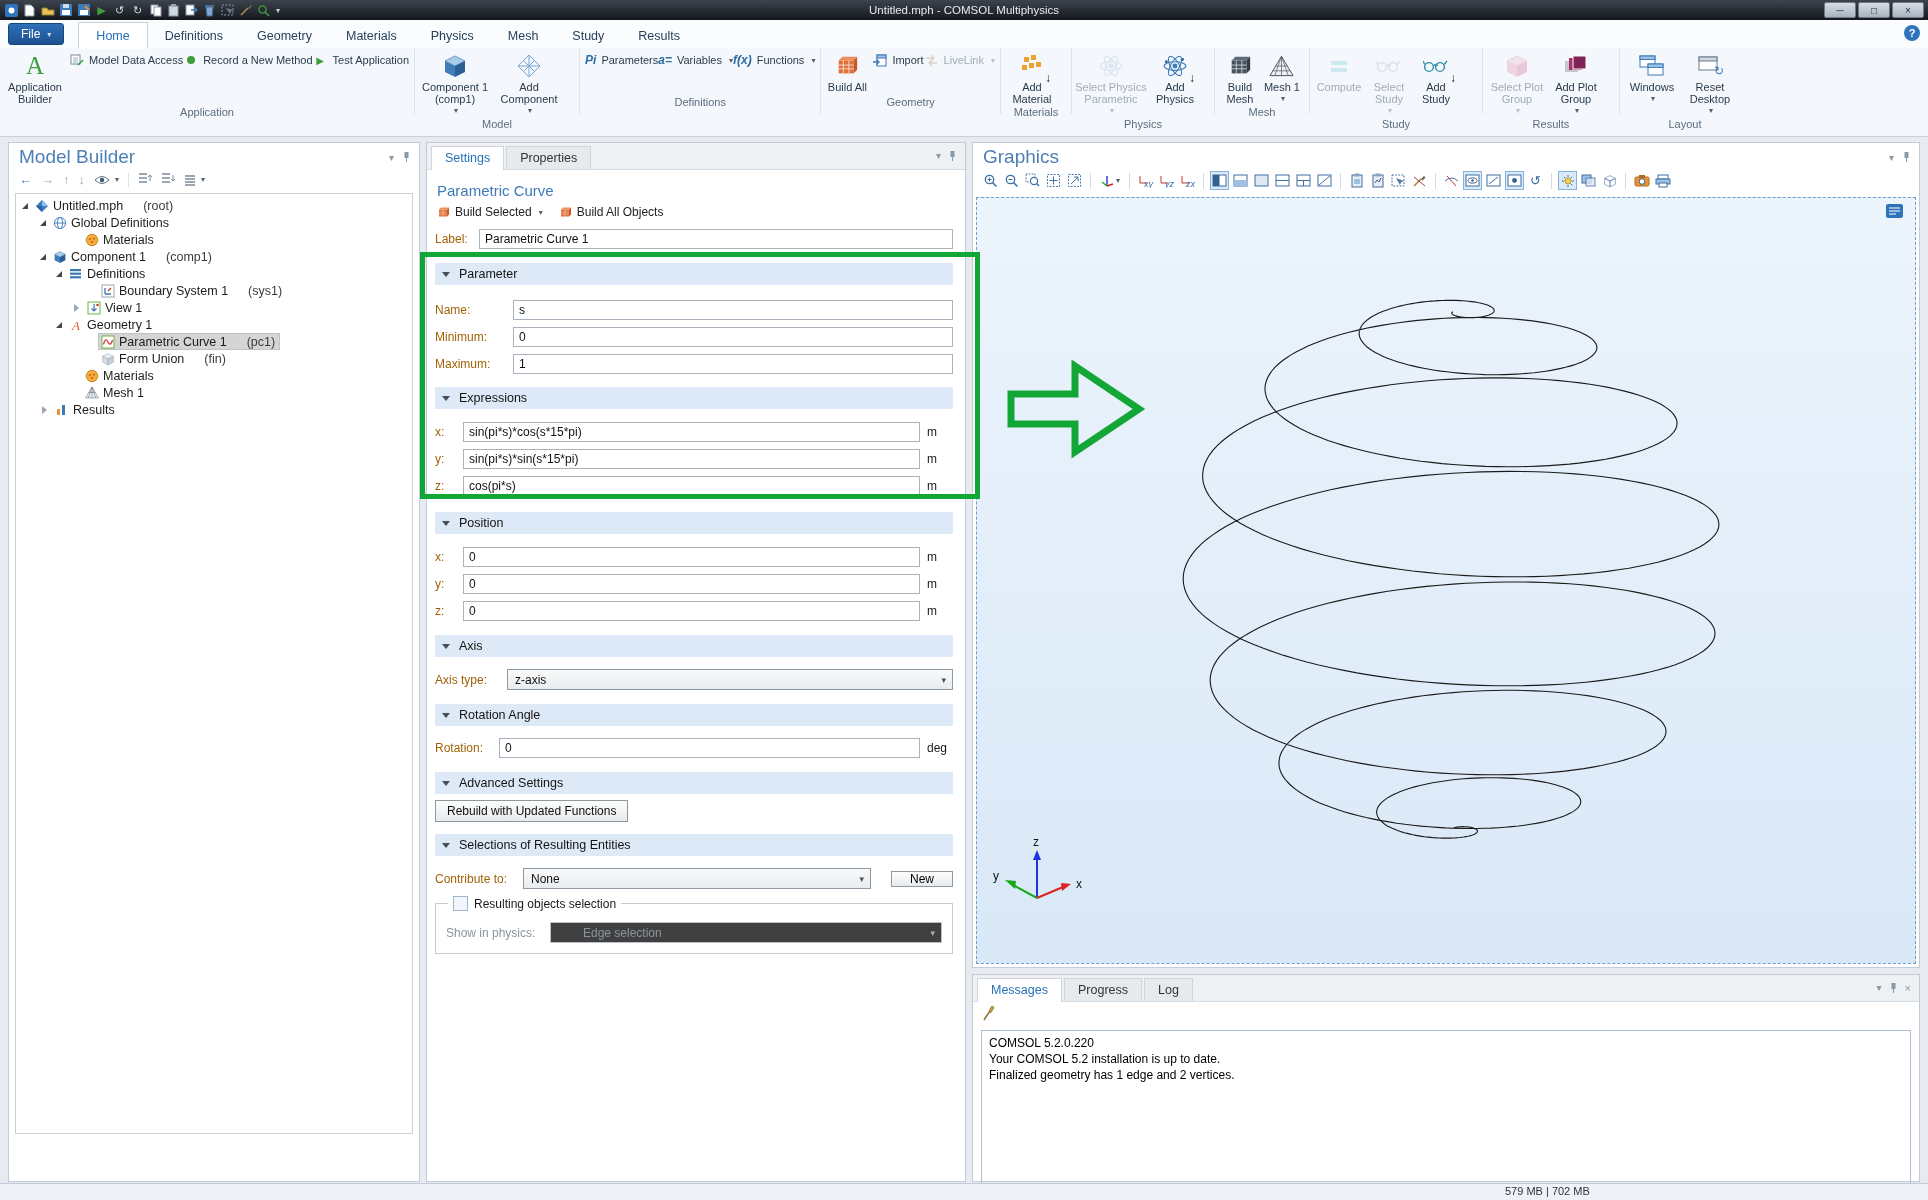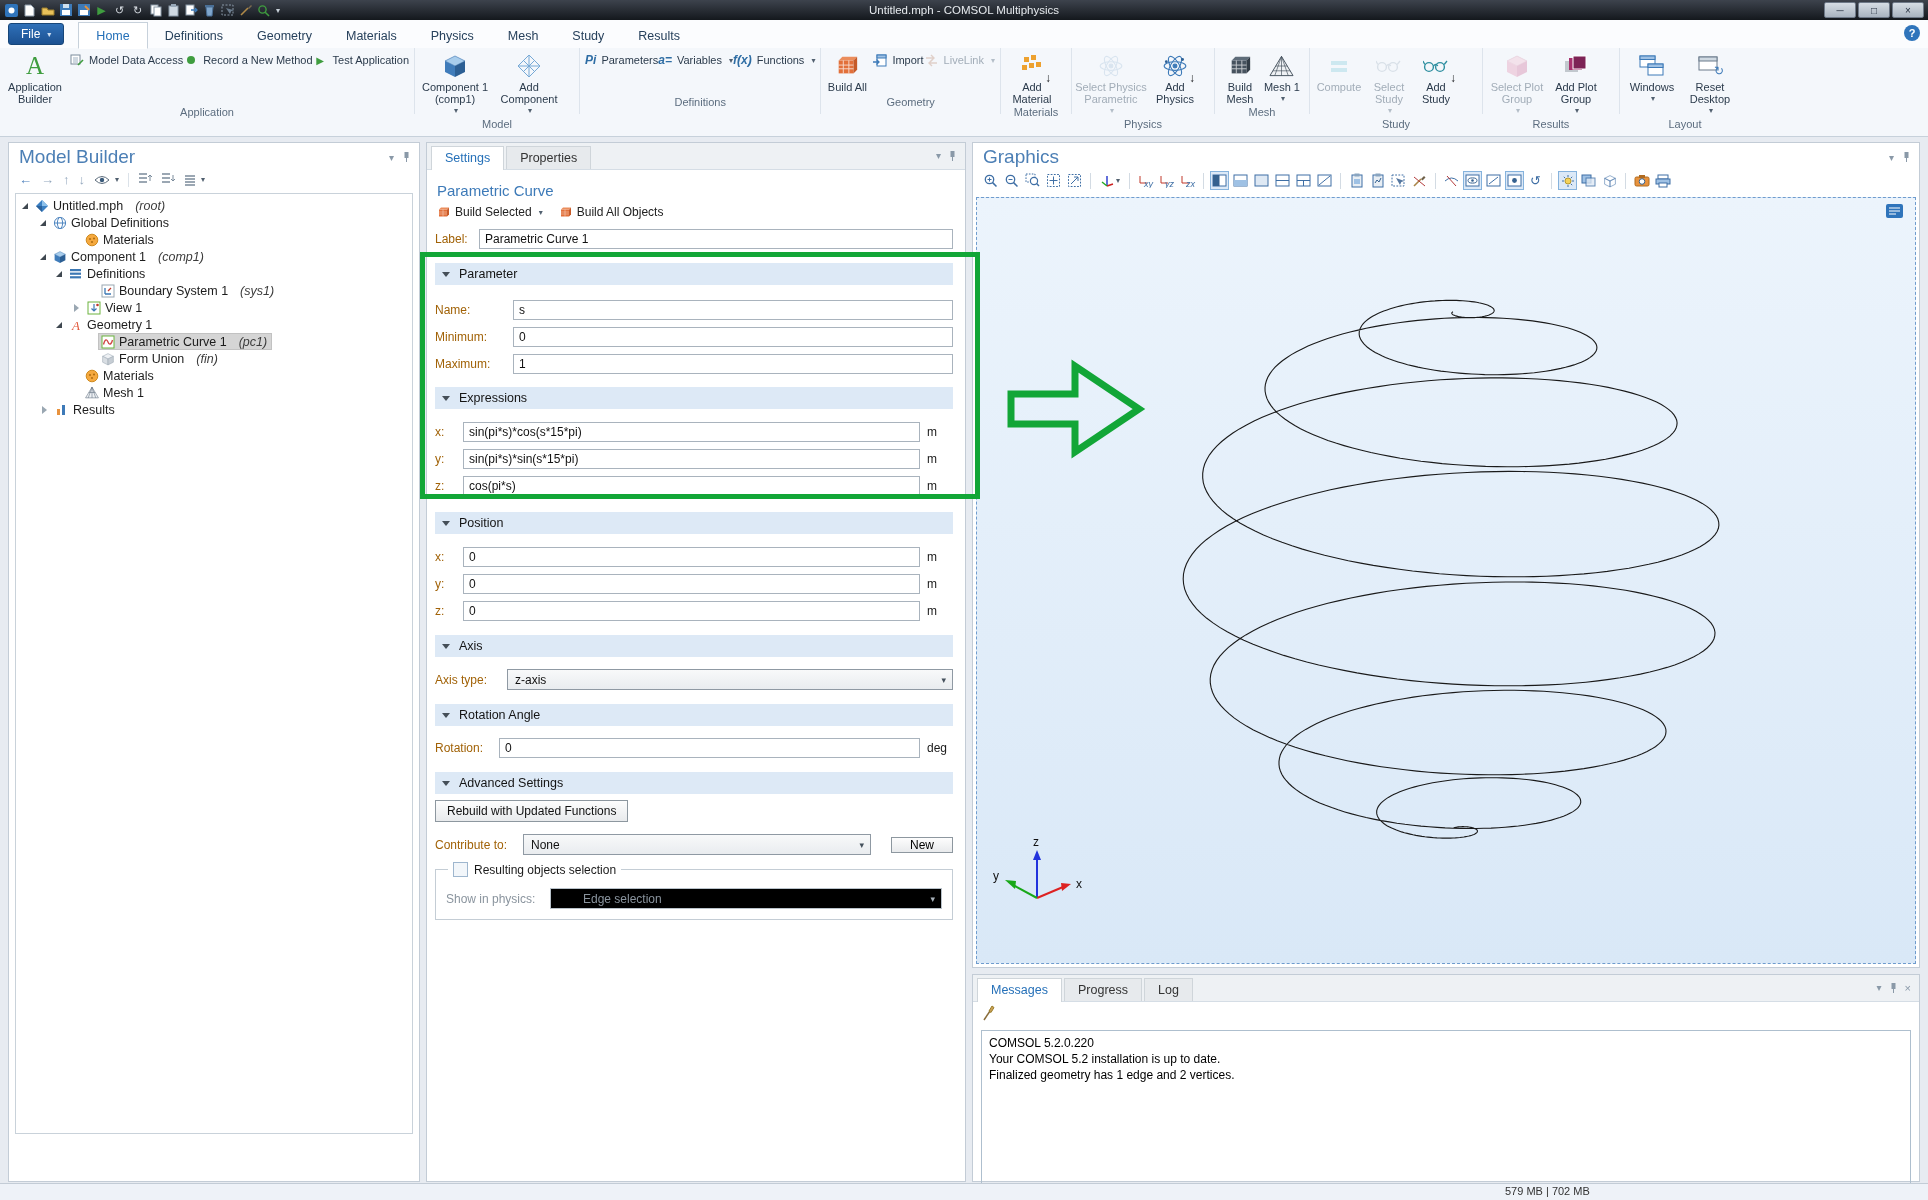--- a/index.html
+++ b/index.html
@@ -49,39 +49,39 @@
 
   
   .mtb{display:flex;align-items:center;gap:9px;padding:4px 8px 2px 10px;font-size:13px;color:#93a7bd;}
   .mtb .sep{width:1px;height:14px;background:#dbe2e9;}
   .treebox{margin:4px 6px;border:1px solid #c9d2da;height:936px;overflow:hidden;padding-top:3px;}
   .trow{display:flex;align-items:center;height:17px;font-size:12.5px;color:#1c1c1c;}
   .exp-open{width:0;height:0;border-bottom:6px solid #3f4850;border-left:6px solid transparent;margin-right:5px;flex:0 0 auto;}
   .exp-closed{width:0;height:0;border-left:5px solid #9aa7b2;border-top:4px solid transparent;border-bottom:4px solid transparent;margin-right:6px;flex:0 0 auto;}
   .exp-none{width:11px;flex:0 0 auto;}
   .ticon{width:15px;height:15px;margin:0 4px 0 1px;flex:0 0 auto;display:flex;align-items:center;justify-content:center;}
-  .tsuffix{font-style:italic;color:#3c3c3c;margin-left:12px;}
+  .tsuffix{color:#3c3c3c;margin-left:20px;}
   .selwrap{display:flex;align-items:center;background:#d5d5d5;outline:1px solid #c2c2c2;padding-right:4px;}
 
   
   .stabs{display:flex;align-items:flex-end;height:26px;background:#eef1f4;border-bottom:1px solid #d5dde5;padding-left:4px;position:relative;}
   .stab{padding:4px 13px;font-size:12.5px;color:#333;background:#e7eaed;border:1px solid #cfd5da;border-bottom:none;margin-right:2px;}
   .stab.active{background:#fff;color:#2570b8;margin-bottom:-1px;padding-bottom:5px;}
   .stabicons{position:absolute;right:8px;top:7px;display:flex;gap:7px;color:#8a99a8;font-size:10px;}
   .scontent{padding:8px 12px 0 8px;}
   .sheading{font-size:15px;color:#3d7ab8;margin:4px 0 6px 2px;}
   .sbrow{display:flex;align-items:center;gap:16px;font-size:12px;color:#222;margin:2px 0 10px 2px;}
   .sbitem{display:flex;align-items:center;gap:5px;}
   .frow{display:flex;align-items:center;margin-top:7px;}
   .lab{font-size:12px;color:#a16207;flex:0 0 auto;}
   .inp{flex:1;height:20px;border:1px solid #a9b3bd;background:#fff;font-size:12px;display:flex;align-items:center;padding-left:5px;box-sizing:border-box;color:#111;}
   .unit{flex:0 0 26px;font-size:12px;padding-left:7px;color:#1a1a1a;}
   .dd{flex:1;height:21px;border:1px solid #8f99a3;background:linear-gradient(#f8f9fa,#e9ecef);font-size:12px;display:flex;align-items:center;padding-left:7px;box-sizing:border-box;color:#111;}
   .dd .dar{margin-left:auto;margin-right:6px;font-size:9px;color:#44505c;}
-  .dd.disab{background:#000000;color:#8a949e;border-color:#b9c2ca;padding-left:32px;}
+  .dd.disab{background:#404040;color:#8a949e;border-color:#b9c2ca;padding-left:32px;}
   .secbar{height:22px;background:#dde9f6;display:flex;align-items:center;gap:9px;padding-left:7px;margin-top:10px;}
   .secarr{width:0;height:0;border-top:5px solid #454f58;border-left:4px solid transparent;border-right:4px solid transparent;}
   .sectitle{font-size:12.5px;color:#141414;}
   .pushbtn{display:inline-block;padding:3px 11px;border:1px solid #8d979f;background:linear-gradient(#fdfdfd,#e8eaec);font-size:12px;color:#111;}
   .newbtn{flex:0 0 62px;margin-left:20px;height:16px;border:1px solid #8d979f;background:linear-gradient(#fdfdfd,#e8eaec);font-size:12px;display:flex;align-items:center;justify-content:center;box-sizing:border-box;}
   .fieldset{border:1px solid #c4cdd5;margin-top:14px;position:relative;padding:16px 10px 10px 10px;}
   .legend{position:absolute;top:-8px;left:12px;background:#fff;display:flex;align-items:center;gap:6px;padding:0 5px;font-size:12px;color:#1a1a1a;}
   .cbox{width:13px;height:13px;border:1px solid #9eb6ce;background:#f2f6fa;}
   .graylab{color:#8a949e;}
 
@@ -827,20 +827,24 @@
       </div>
 
       <div class="secbar" style="margin-top:14px;">
         <span class="secarr"></span>
         <span class="sectitle">Advanced Settings</span>
       </div>
       <div class="frow" style="margin-top:6px;">
         <span class="pushbtn">Rebuild with Updated Functions</span>
       </div>
 
+      <div class="secbar" style="margin-top:12px;">
+        <span class="secarr"></span>
+        <span class="sectitle">Selections of Resulting Entities</span>
+      </div>
       <div class="frow" style="margin-top:12px;">
         <span class="lab" style="flex-basis:88px;">Contribute to:</span>
         <span class="dd">
             <span>None</span>
             <span class="dar">▾</span>
           </span>
         <span class="newbtn">New</span>
       </div>
       <div class="fieldset">
         <span class="legend">

